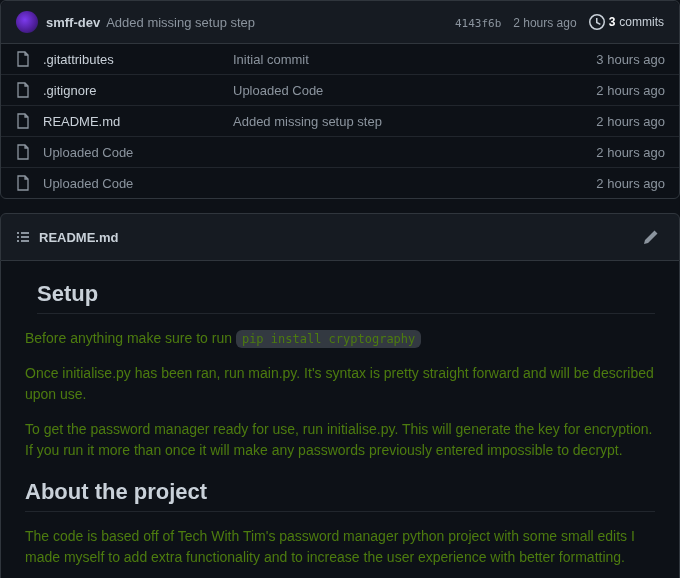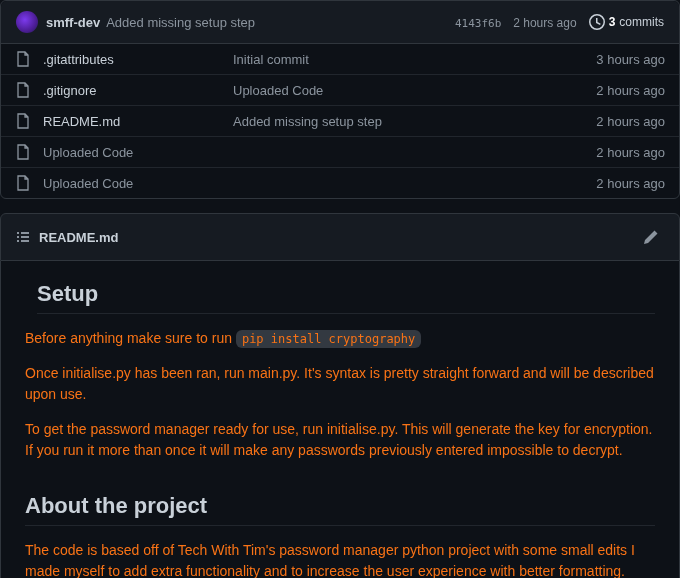--- a/index.html
+++ b/index.html
@@ -57,25 +57,25 @@
   .edit-btn { width: 28px; height: 28px; display: flex; align-items: center; justify-content: center; border-radius: 6px; cursor: pointer; }
   .edit-btn svg { fill: #8b949e; }
   .readme-body {
     border: 1px solid #30363d;
     border-top: none;
     border-radius: 0 0 6px 6px;
     padding: 14px 24px 20px 24px;
   }
   .readme-body h2 {
     font-size: 22px; font-weight: 600; color: #c9d1d9;
-    margin-top: 32px; margin-bottom: 14px;
+    margin-top: 18px; margin-bottom: 14px;
     padding-bottom: 6px; border-bottom: 1px solid #21262d;
   }
   .readme-body h2:first-child { margin-top: 6px; margin-left: 12px; }
-  .readme-body p { color: #f97316; font-size: 14px; line-height: 1.5; margin-bottom: 14px; }
+  .readme-body p { color: #4d7c0f; font-size: 14px; line-height: 1.5; margin-bottom: 14px; }
   .readme-body code {
     background: rgba(110,118,129,0.4);
     padding: 2px 6px; border-radius: 6px;
     font-family: ui-monospace, SFMono-Regular, Menlo, monospace;
     font-size: 12px;
   }
   .history-icon { width: 16px; height: 16px; fill: #c9d1d9; }
 </style>
 </head>
 <body>

